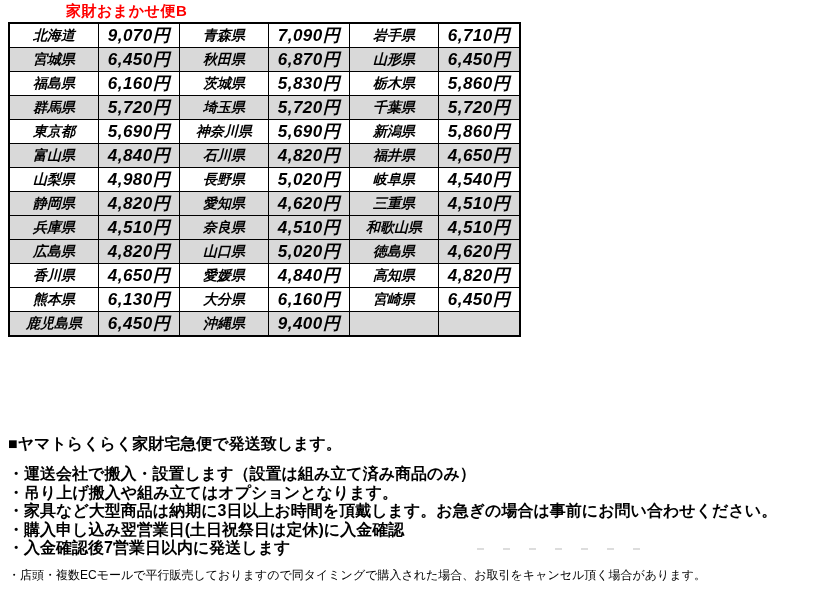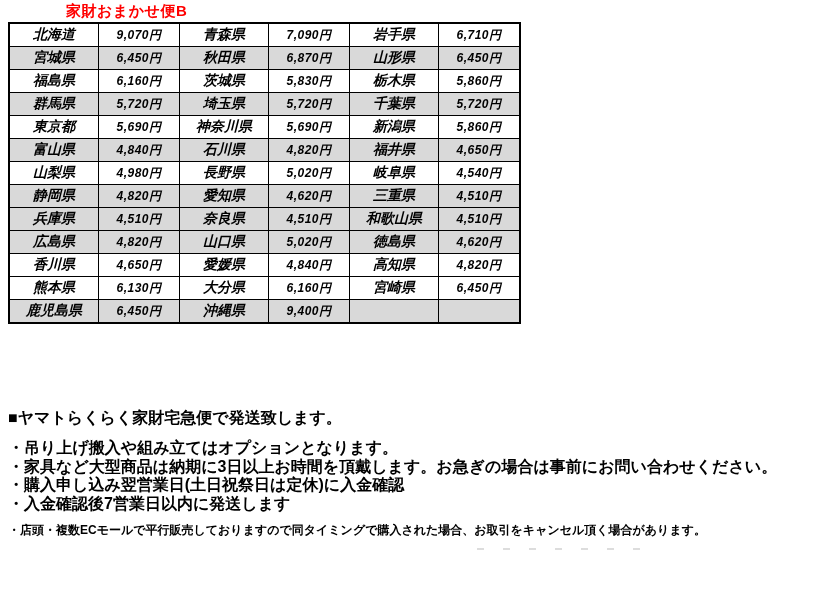--- a/index.html
+++ b/index.html
@@ -40,27 +40,27 @@
     height: 22px;
     padding: 0;
     text-align: center;
     vertical-align: middle;
     font-weight: bold;
     color: #000000;
     white-space: nowrap;
     overflow: hidden;
   }
   td.pref  { width: 88px; font-size: 14px; }
-  td.price { width: 80px; font-size: 12px; letter-spacing: 0.5px; }
+  td.price { width: 80px; font-size: 17px; letter-spacing: 0.5px; }
   tr.stripe td { background: var(--stripe-color, #d9d9d9); }
 
   .notes {
     position: absolute;
     left: 8px;
-    top: 408px;
+    top: 434px;
     width: 810px;
     color: #000000;
   }
   .notes-heading {
     font-size: 16px;
     font-weight: bold;
     white-space: nowrap;
   }
   ul.notes-list {
     list-style: none;
@@ -69,21 +69,21 @@
   }
   ul.notes-list li {
     font-size: 16px;
     font-weight: bold;
     line-height: 18.6px;
     white-space: nowrap;
   }
   .fine-print {
     margin-top: 9px;
     font-size: 12px;
-    font-weight: bold;
+    font-weight: normal;
     white-space: nowrap;
   }
   .faint-artifact {
     position: absolute;
     left: 477px;
     top: 548px;
     width: 165px;
     height: 2px;
     background: repeating-linear-gradient(90deg,
       #d9d9d9 0 7px, transparent 7px 26px);
@@ -202,20 +202,21 @@
           <td class="price">9,400円</td>
           <td class="pref"></td>
           <td class="price"></td>
         </tr>
       </tbody>
   </table>
 
   <div class="notes">
     <div class="notes-heading">■ヤマトらくらく家財宅急便で発送致します。</div>
     <ul class="notes-list" id="notes-list">
+        <li>・運送会社で搬入・設置します（設置は組み立て済み商品のみ）</li>
         <li>・吊り上げ搬入や組み立てはオプションとなります。</li>
         <li>・家具など大型商品は納期に3日以上お時間を頂戴します。お急ぎの場合は事前にお問い合わせください。</li>
         <li>・購入申し込み翌営業日(土日祝祭日は定休)に入金確認</li>
         <li>・入金確認後7営業日以内に発送します</li>
       </ul>
     <div class="fine-print">・店頭・複数ECモールで平行販売しておりますので同タイミングで購入された場合、お取引をキャンセル頂く場合があります。</div>
   </div>
 
   <div class="faint-artifact"></div>
 

